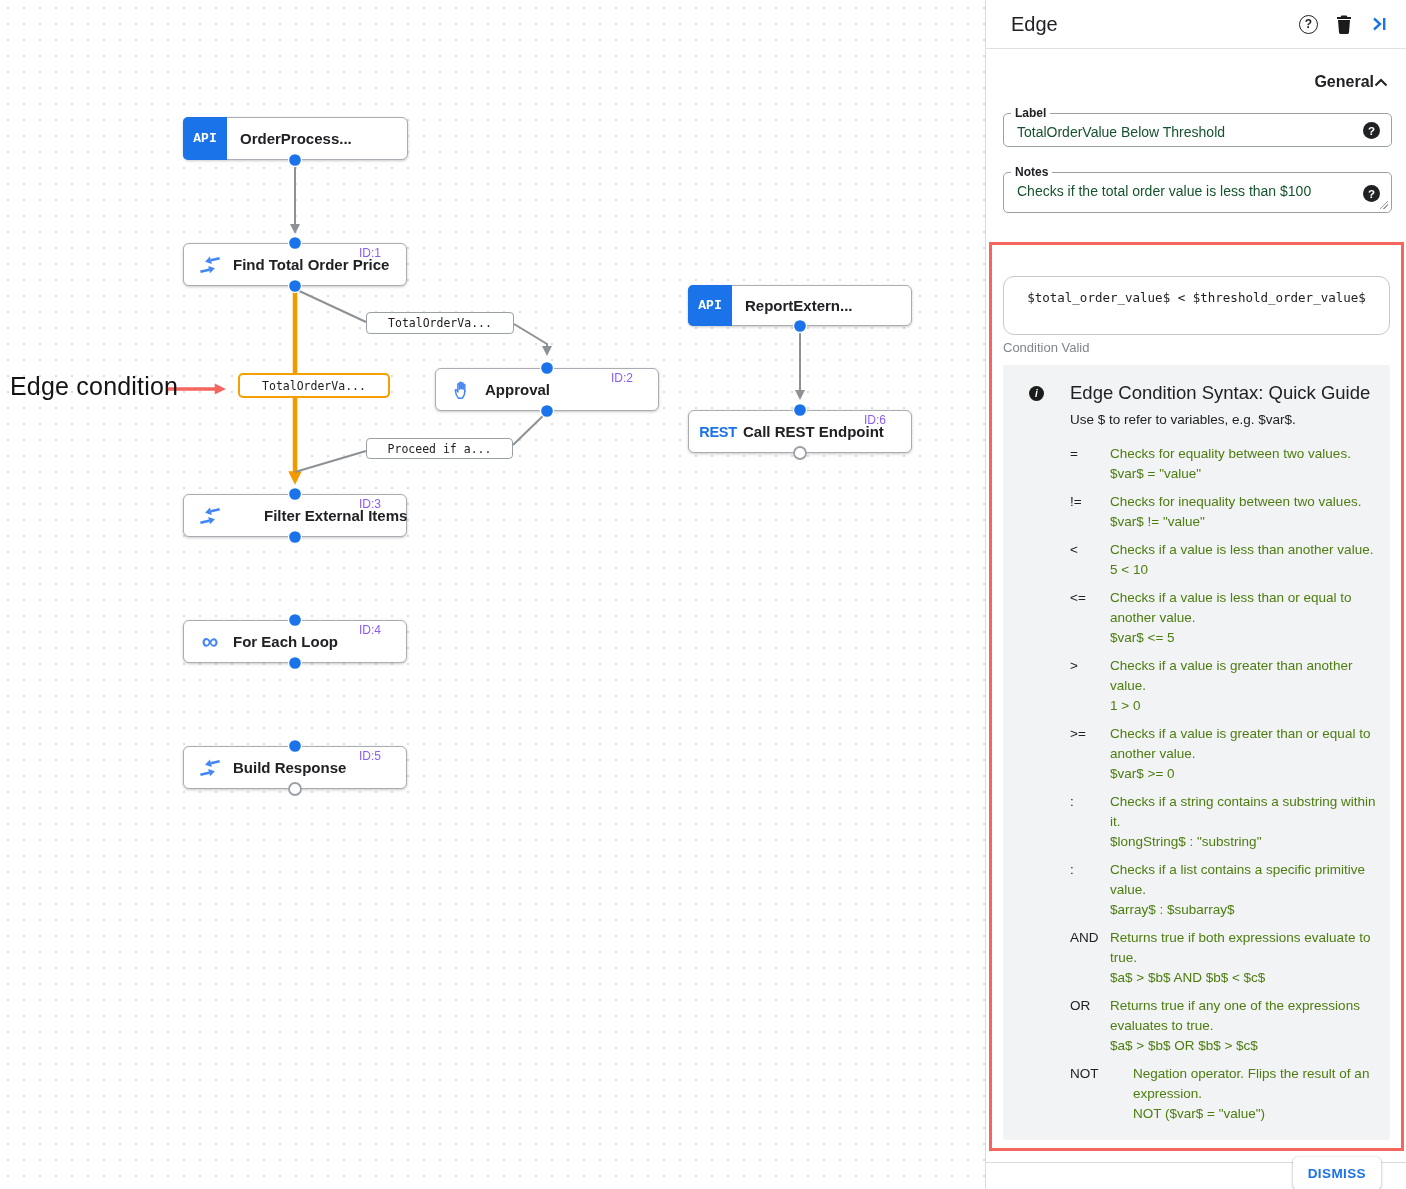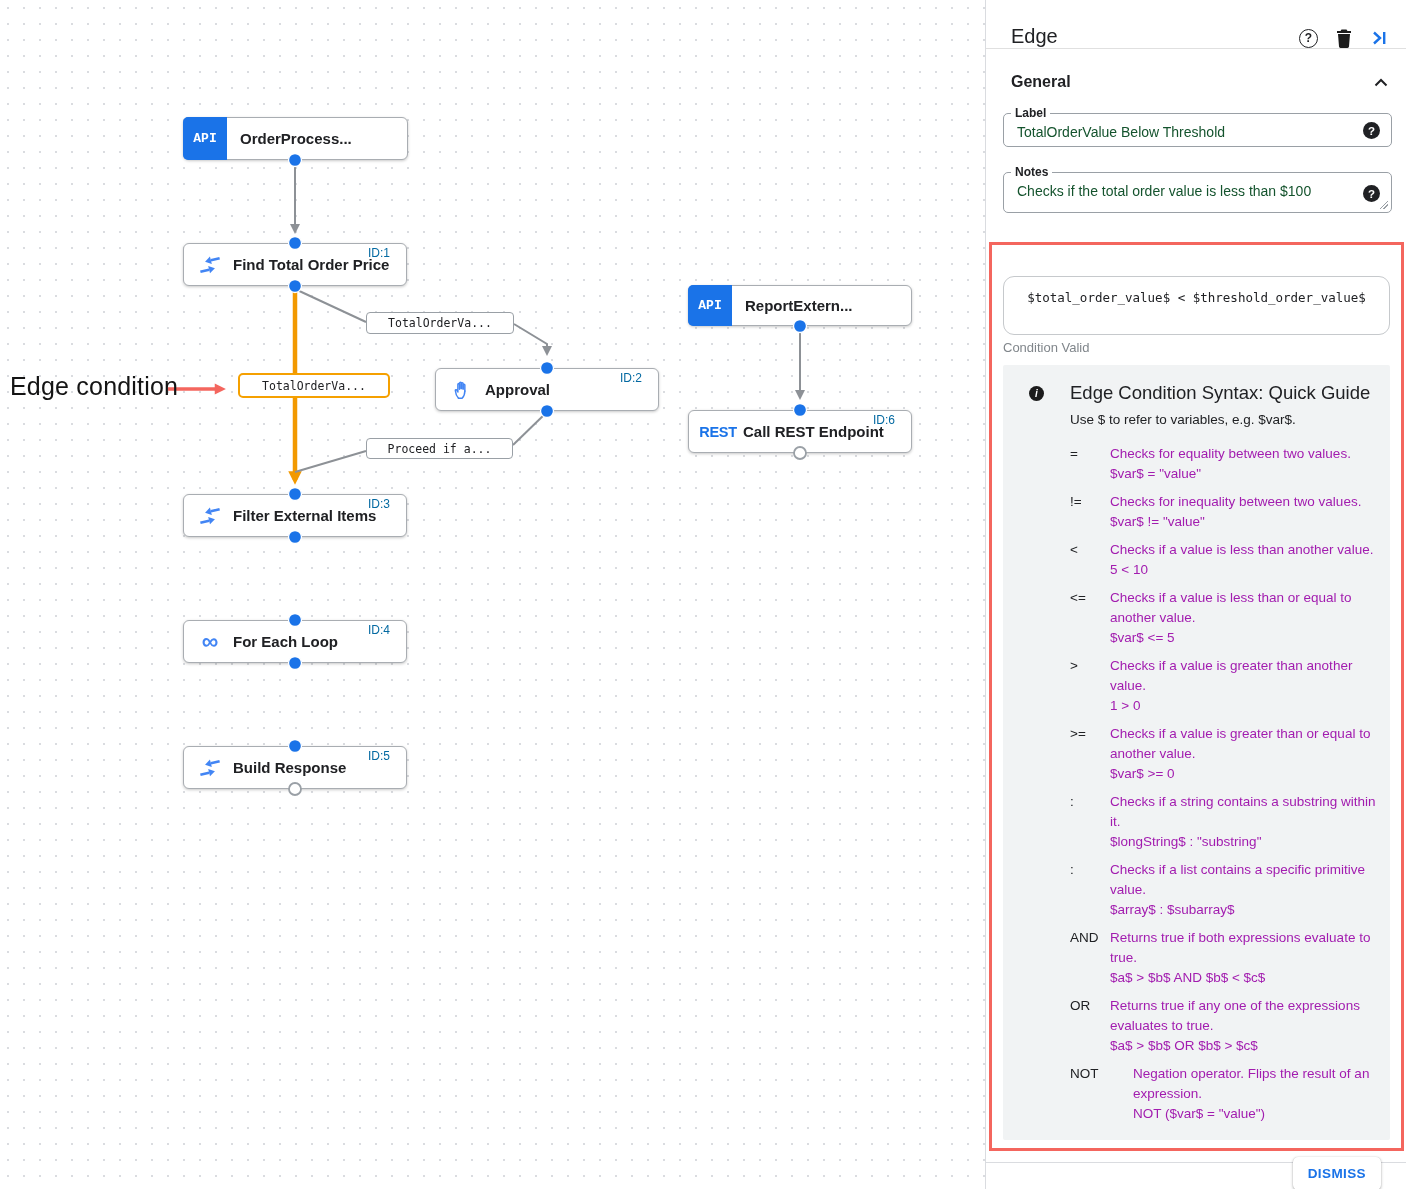--- a/index.html
+++ b/index.html
@@ -11,21 +11,21 @@
   .canvas { position:relative; width:985px; height:1189px; flex:none;
     background-color:#fff;
     background-image:radial-gradient(circle, #dadce0 1.1px, transparent 1.2px);
     background-size:16px 16px; background-position:0 0; }
   svg.overlay { position:absolute; left:0; top:0; z-index:1; }
   svg.toplayer { position:absolute; left:0; top:0; z-index:4; pointer-events:none; }
 
   .node { position:absolute; z-index:2; background:#fff; border:1px solid #a9adb2;
     border-radius:6px; box-shadow:0 1px 3px rgba(0,0,0,.22);
     display:flex; align-items:center; }
-  .node .nid { position:absolute; top:2px; right:16px; font-size:12px; color:#0369a1; font-weight:400; }
+  .node .nid { position:absolute; top:2px; right:25px; font-size:12px; color:#8b5cf6; font-weight:400; }
   .node .nlabel { font-size:15px; font-weight:700; color:#202124; white-space:nowrap; }
   .apiblock { width:44px; align-self:stretch; background:#1a73e8; border-radius:5px 0 0 5px;
     margin:-1px 0 -1px -1px; display:flex; align-items:center; justify-content:center;
     color:#fff; font-family:"Liberation Mono", monospace; font-weight:700; font-size:13px; }
   .apiblock + .nlabel { margin-left:13px; }
   .icon-wrap { width:26px; margin-left:13px; margin-right:10px; display:flex;
     align-items:center; justify-content:center; flex:none; }
   .loop-glyph { color:#4285f4; font-size:23px; font-weight:700; line-height:1; }
   .rest-glyph { color:#1a73e8; font-size:14.5px; font-weight:700; letter-spacing:-0.3px; }
   .icon-wrap.rest { width:42px; margin-left:8px; margin-right:4px; }
@@ -33,21 +33,21 @@
   .elabel { position:absolute; z-index:3; background:#fff; border:1px solid #9aa0a6;
     border-radius:4px; display:flex; align-items:center; justify-content:center;
     font-family:"DejaVu Sans Mono", monospace; font-size:11.5px; color:#202124; }
   .elabel.selected { border:2px solid #f5a000; border-radius:5px; }
 
   .annotation { position:absolute; z-index:5; left:10px; top:372px; font-size:25px;
     font-weight:500; color:#141414; letter-spacing:.2px; }
 
   
   .panel { width:421px; height:1189px; background:#fff; border-left:1px solid #dadce0; }
-  .p-header { height:48px; display:flex; align-items:flex-end; padding:0 18px 0 25px; }
+  .p-header { height:48px; display:flex; align-items:center; padding:0 18px 0 25px; }
   .p-title { font-size:20px; font-weight:400; color:#202124; flex:1; }
   .hicons { display:flex; align-items:center; gap:17px; }
   .help-outline { width:19px; height:19px; border:1.8px solid #202124; border-radius:50%;
     display:flex; align-items:center; justify-content:center; font-size:12px; font-weight:700;
     color:#202124; cursor:pointer; }
   .p-divider { border-top:1px solid #e0e0e0; }
 
   .section-head { display:flex; align-items:center; padding:0 18px 0 25px; }
   .section-title { font-size:16px; font-weight:700; color:#202124; flex:1; }
 
@@ -74,21 +74,21 @@
     padding:17px 12px 16px 16px; }
   .guide-head { display:flex; align-items:flex-start; }
   .info-icon { width:15px; height:15px; border-radius:50%; background:#1b1b1b; color:#fff;
     font-size:10px; font-weight:700; font-style:italic;
     display:flex; align-items:center; justify-content:center; margin:4px 0 0 10px; flex:none; }
   .guide-title { font-size:18.5px; font-weight:400; color:#202124; margin-left:26px; }
   .guide-sub { font-size:13.5px; color:#202124; margin:8px 0 4px 51px; }
   .ops { margin:17px 0 0 51px; }
   .op-row { display:flex; margin-bottom:8px; }
   .op-sym { width:40px; flex:none; font-size:13.5px; color:#202124; line-height:20px; }
-  .op-text { width:276px; font-size:13.5px; color:#a21caf; line-height:20px; }
+  .op-text { width:276px; font-size:13.5px; color:#4d7c0f; line-height:20px; }
 
   .dismiss-wrap { position:relative; margin-top:11px; border-top:1px solid #dadce0; height:46px; }
   .dismiss-btn { position:absolute; right:25px; top:-6px; background:#fff; border:none;
     border-radius:5px; box-shadow:0 1px 3px rgba(0,0,0,.3), 0 0 1px rgba(0,0,0,.2);
     color:#1a73e8; font-family:"Liberation Sans", sans-serif; font-size:13.5px; font-weight:700;
     letter-spacing:.4px; padding:9px 15px; cursor:pointer; }
 
   .chev { flex:none; cursor:pointer; }
 </style>
 </head>
@@ -157,21 +157,21 @@
   </div>
 
   <div class="node" style="left:688px; top:410px; width:224px; height:43px;">
     <span class="nid">ID:6</span>
     <span class="icon-wrap rest">
       <span class="rest-glyph">REST</span>
     </span>
     <span class="nlabel">Call REST Endpoint</span>
   </div>
 
-  <div class="node" style="left:183px; top:494px; width:224px; height:43px;">
+  <div class="node" style="left:183px; top:494px; width:224px; height:43px;gap:31px;">
     <span class="nid">ID:3</span>
     <span class="icon-wrap">
       <svg width="24" height="20" viewBox="0 0 24 20" style="transform:rotate(-14deg)">
         <g fill="#4285f4">
             <rect x="1" y="13" width="9" height="2.6"></rect>
             <path d="M10,10.6 L16,14.3 L10,18 z"></path>
         <rect x="14" y="4.4" width="9" height="2.6"></rect>
             <path d="M14,1.7 L8,5.7 L14,9.4 z"></path>
           </g>
       </svg>
@@ -246,21 +246,21 @@
         <path fill="#1b1b1b" d="M3,6 h12 l-1,12.5 a1.5,1.5 0 0 1 -1.5,1.4 h-7 a1.5,1.5 0 0 1 -1.5,-1.4 z M6.5,1.5 h5 l1,1.5 h3.5 v2 h-14 v-2 h3.5 z"></path>
       </svg>
       <svg width="18" height="18" viewBox="0 0 18 18" style="cursor:pointer">
         <path d="M4,3.5 L10,9 L4,14.5" stroke="#1a73e8" stroke-width="2.4" fill="none"></path>
         <rect x="13" y="3" width="2.4" height="12" fill="#1a73e8"></rect>
       </svg>
     </span>
   </div>
   <div class="p-divider"></div>
 
-  <div class="section-head" style="margin-top:24px;">
+  <div class="section-head" style="margin-top:24px;text-align:right;">
     <span class="section-title">General</span>
     <svg class="chev" width="14" height="9" viewBox="0 0 14 9">
       <path d="M1.5,7.5 L7,2 L12.5,7.5" stroke="#202124" stroke-width="2" fill="none"></path>
     </svg>
   </div>
 
   <div class="field" style="margin-top:22px; height:34px;">
     <span class="flabel">Label</span>
     <div class="fvalue">TotalOrderValue Below Threshold</div>
     <span class="qbadge" style="top:8px;">?</span>

